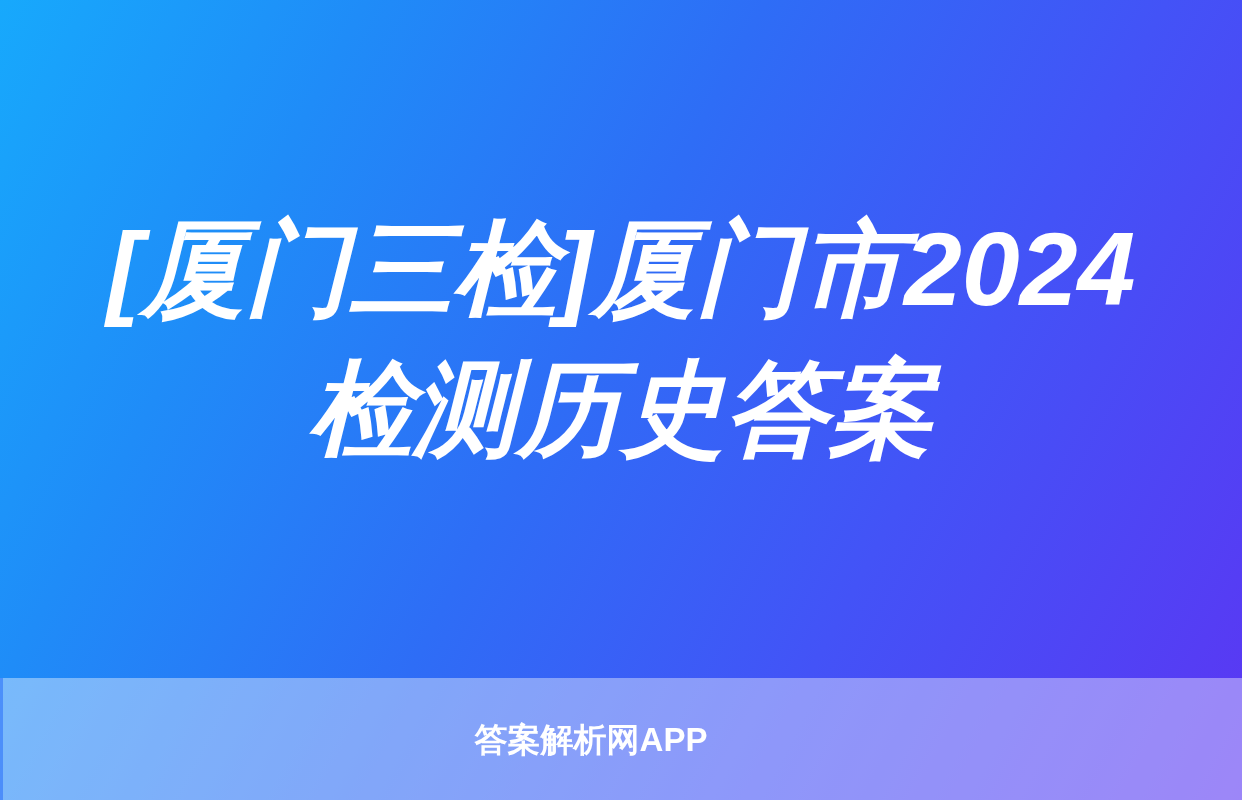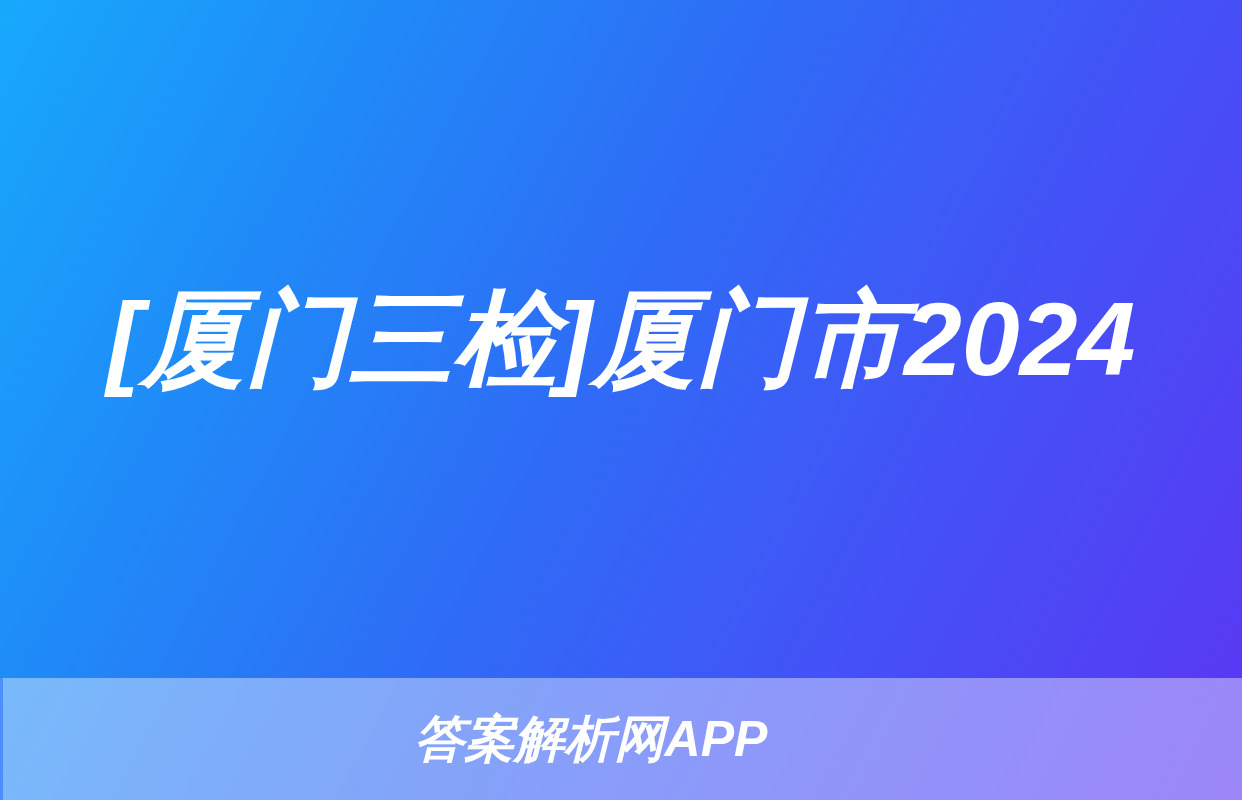--- a/index.html
+++ b/index.html
@@ -71,35 +71,35 @@
     top: 678px;
     width: 3px;
     height: 122px;
     background: rgba(40, 110, 250, 0.55);
   }
 
   #footer-text {
     color: #ffffff;
     font-family: "Liberation Sans", "DejaVu Sans", sans-serif;
     font-weight: 700;
-    font-style: italic;
-    font-size: 50px;
+    font-size: 33px;
     line-height: 1;
     letter-spacing: 0px;
     white-space: nowrap;
     -webkit-font-smoothing: antialiased;
   }
 </style>
 </head>
 <body>
 
 <div id="poster">
 
   <div id="title-block">
     <span class="title-line">[厦门三检]厦门市2024</span>
+    <span class="title-line">检测历史答案</span>
   </div>
 
   <div id="footer-bar">
     <span id="footer-text">答案解析网APP</span>
   </div>
   <div id="footer-edge"></div>
 
 </div>
 
 </body></html>

